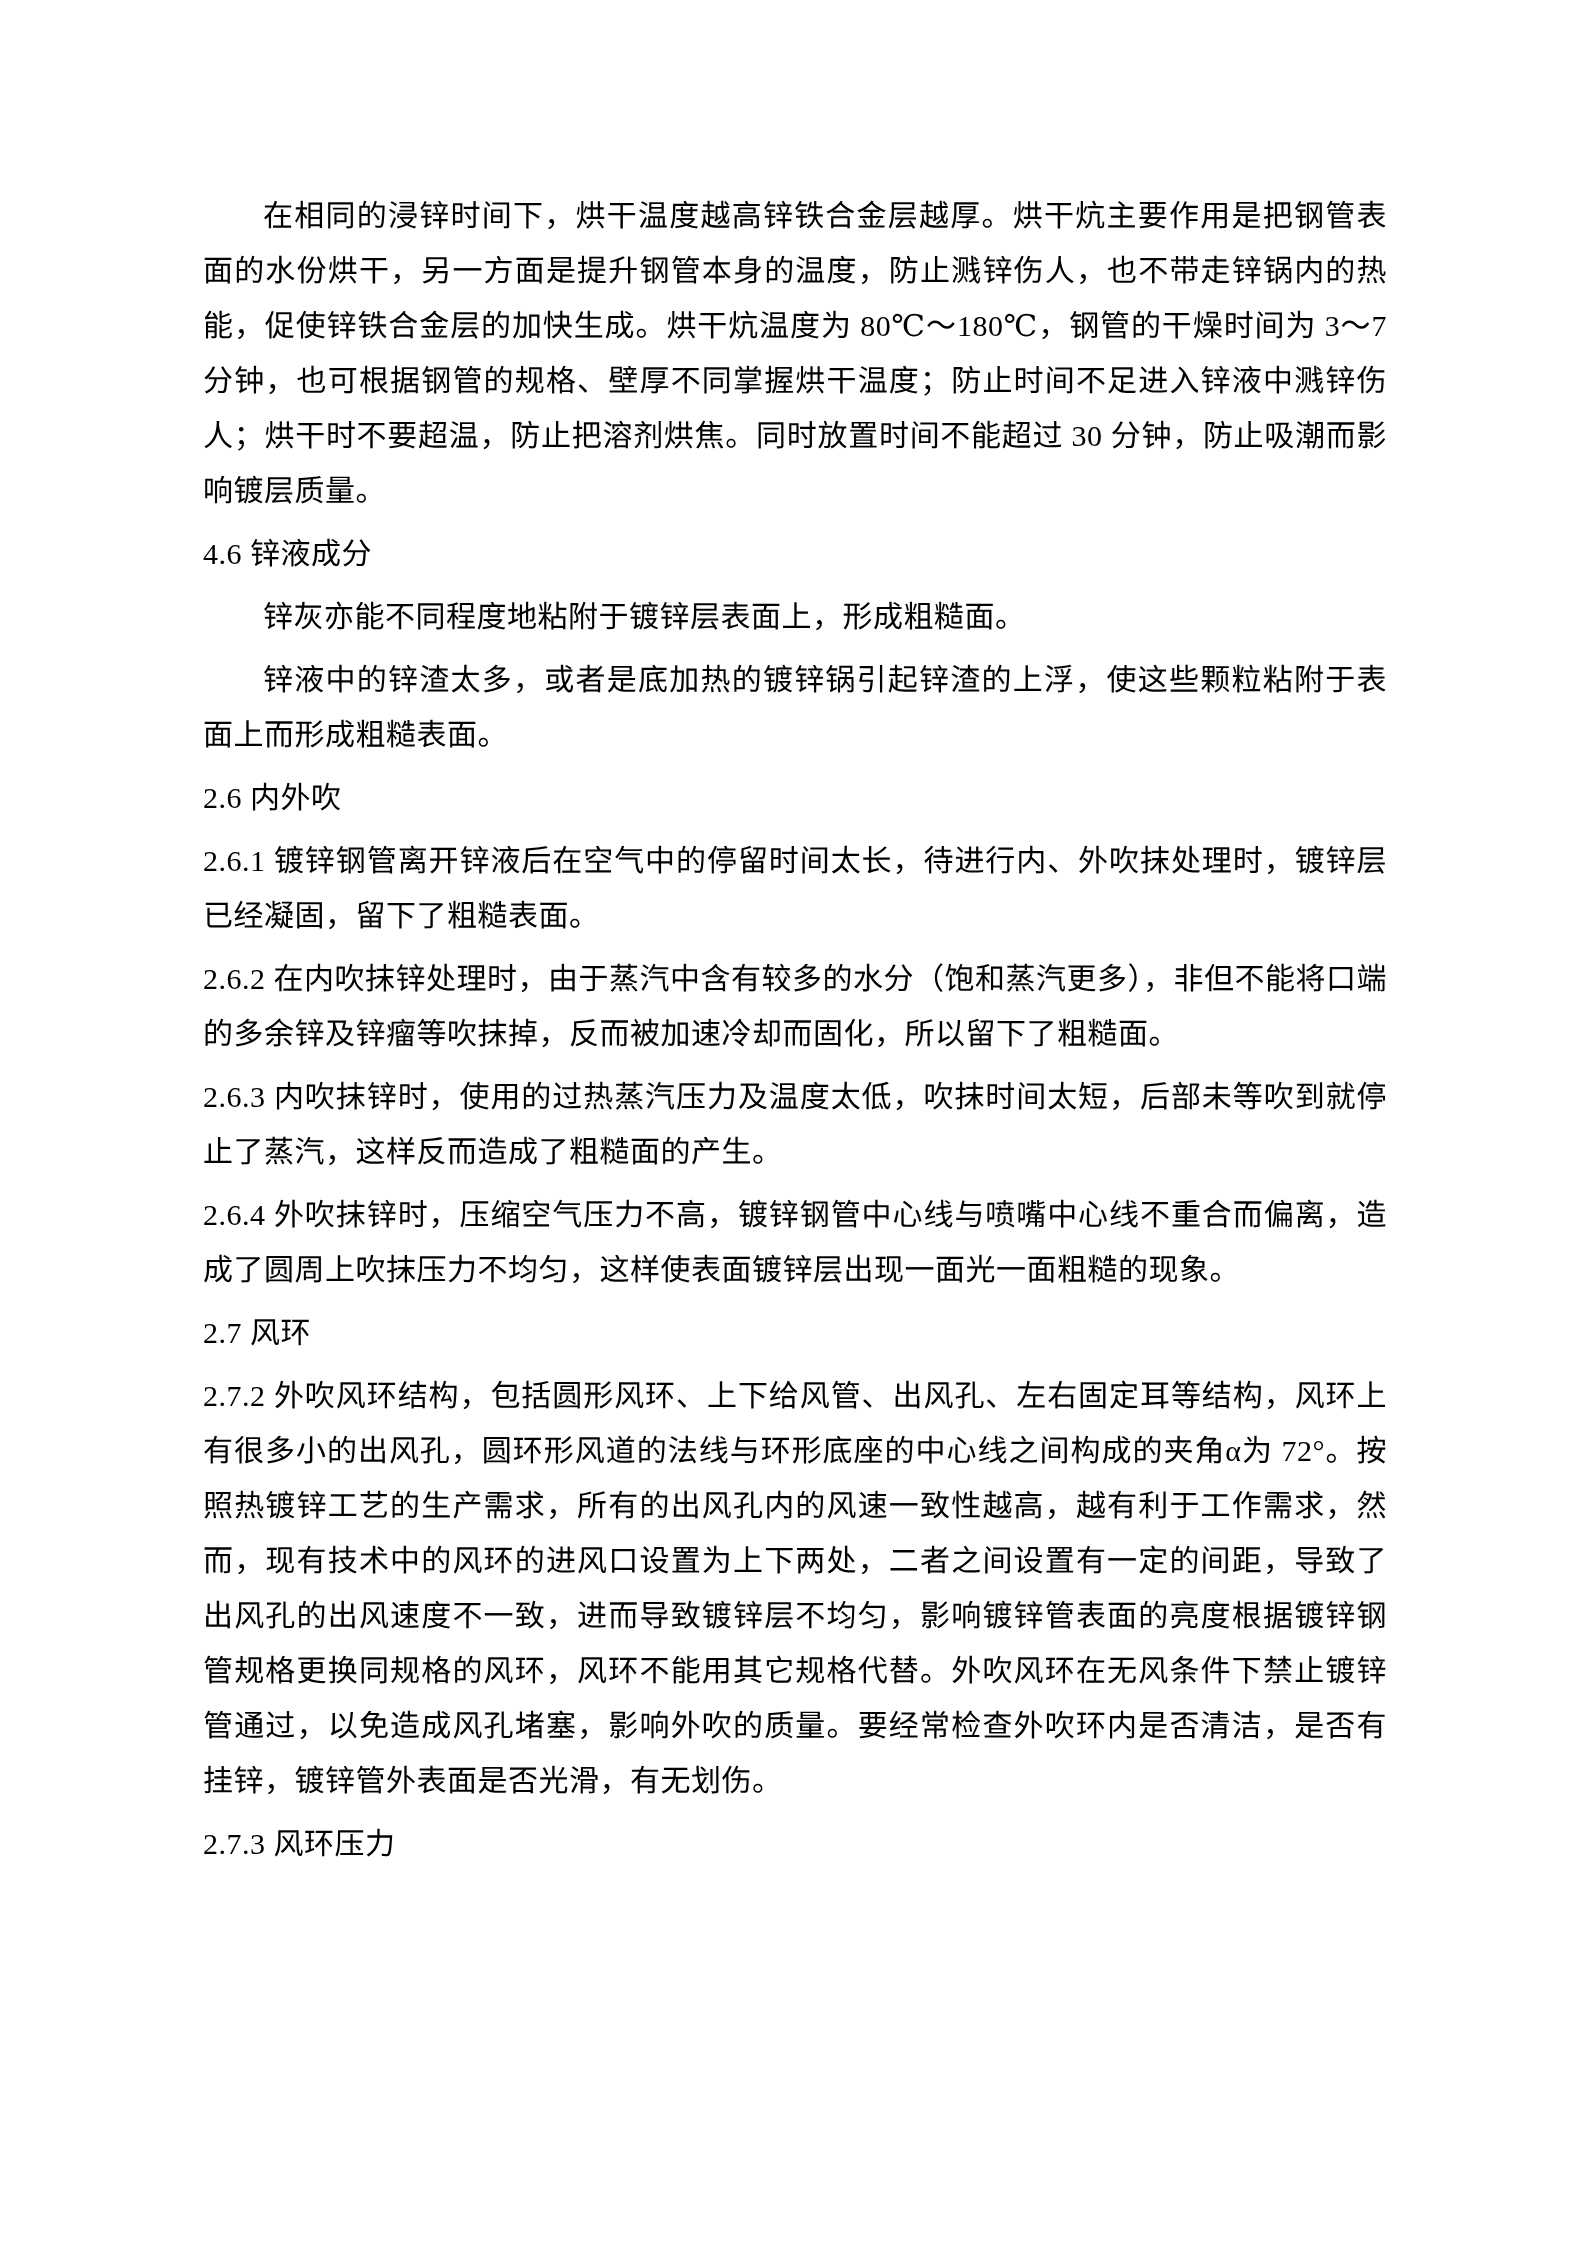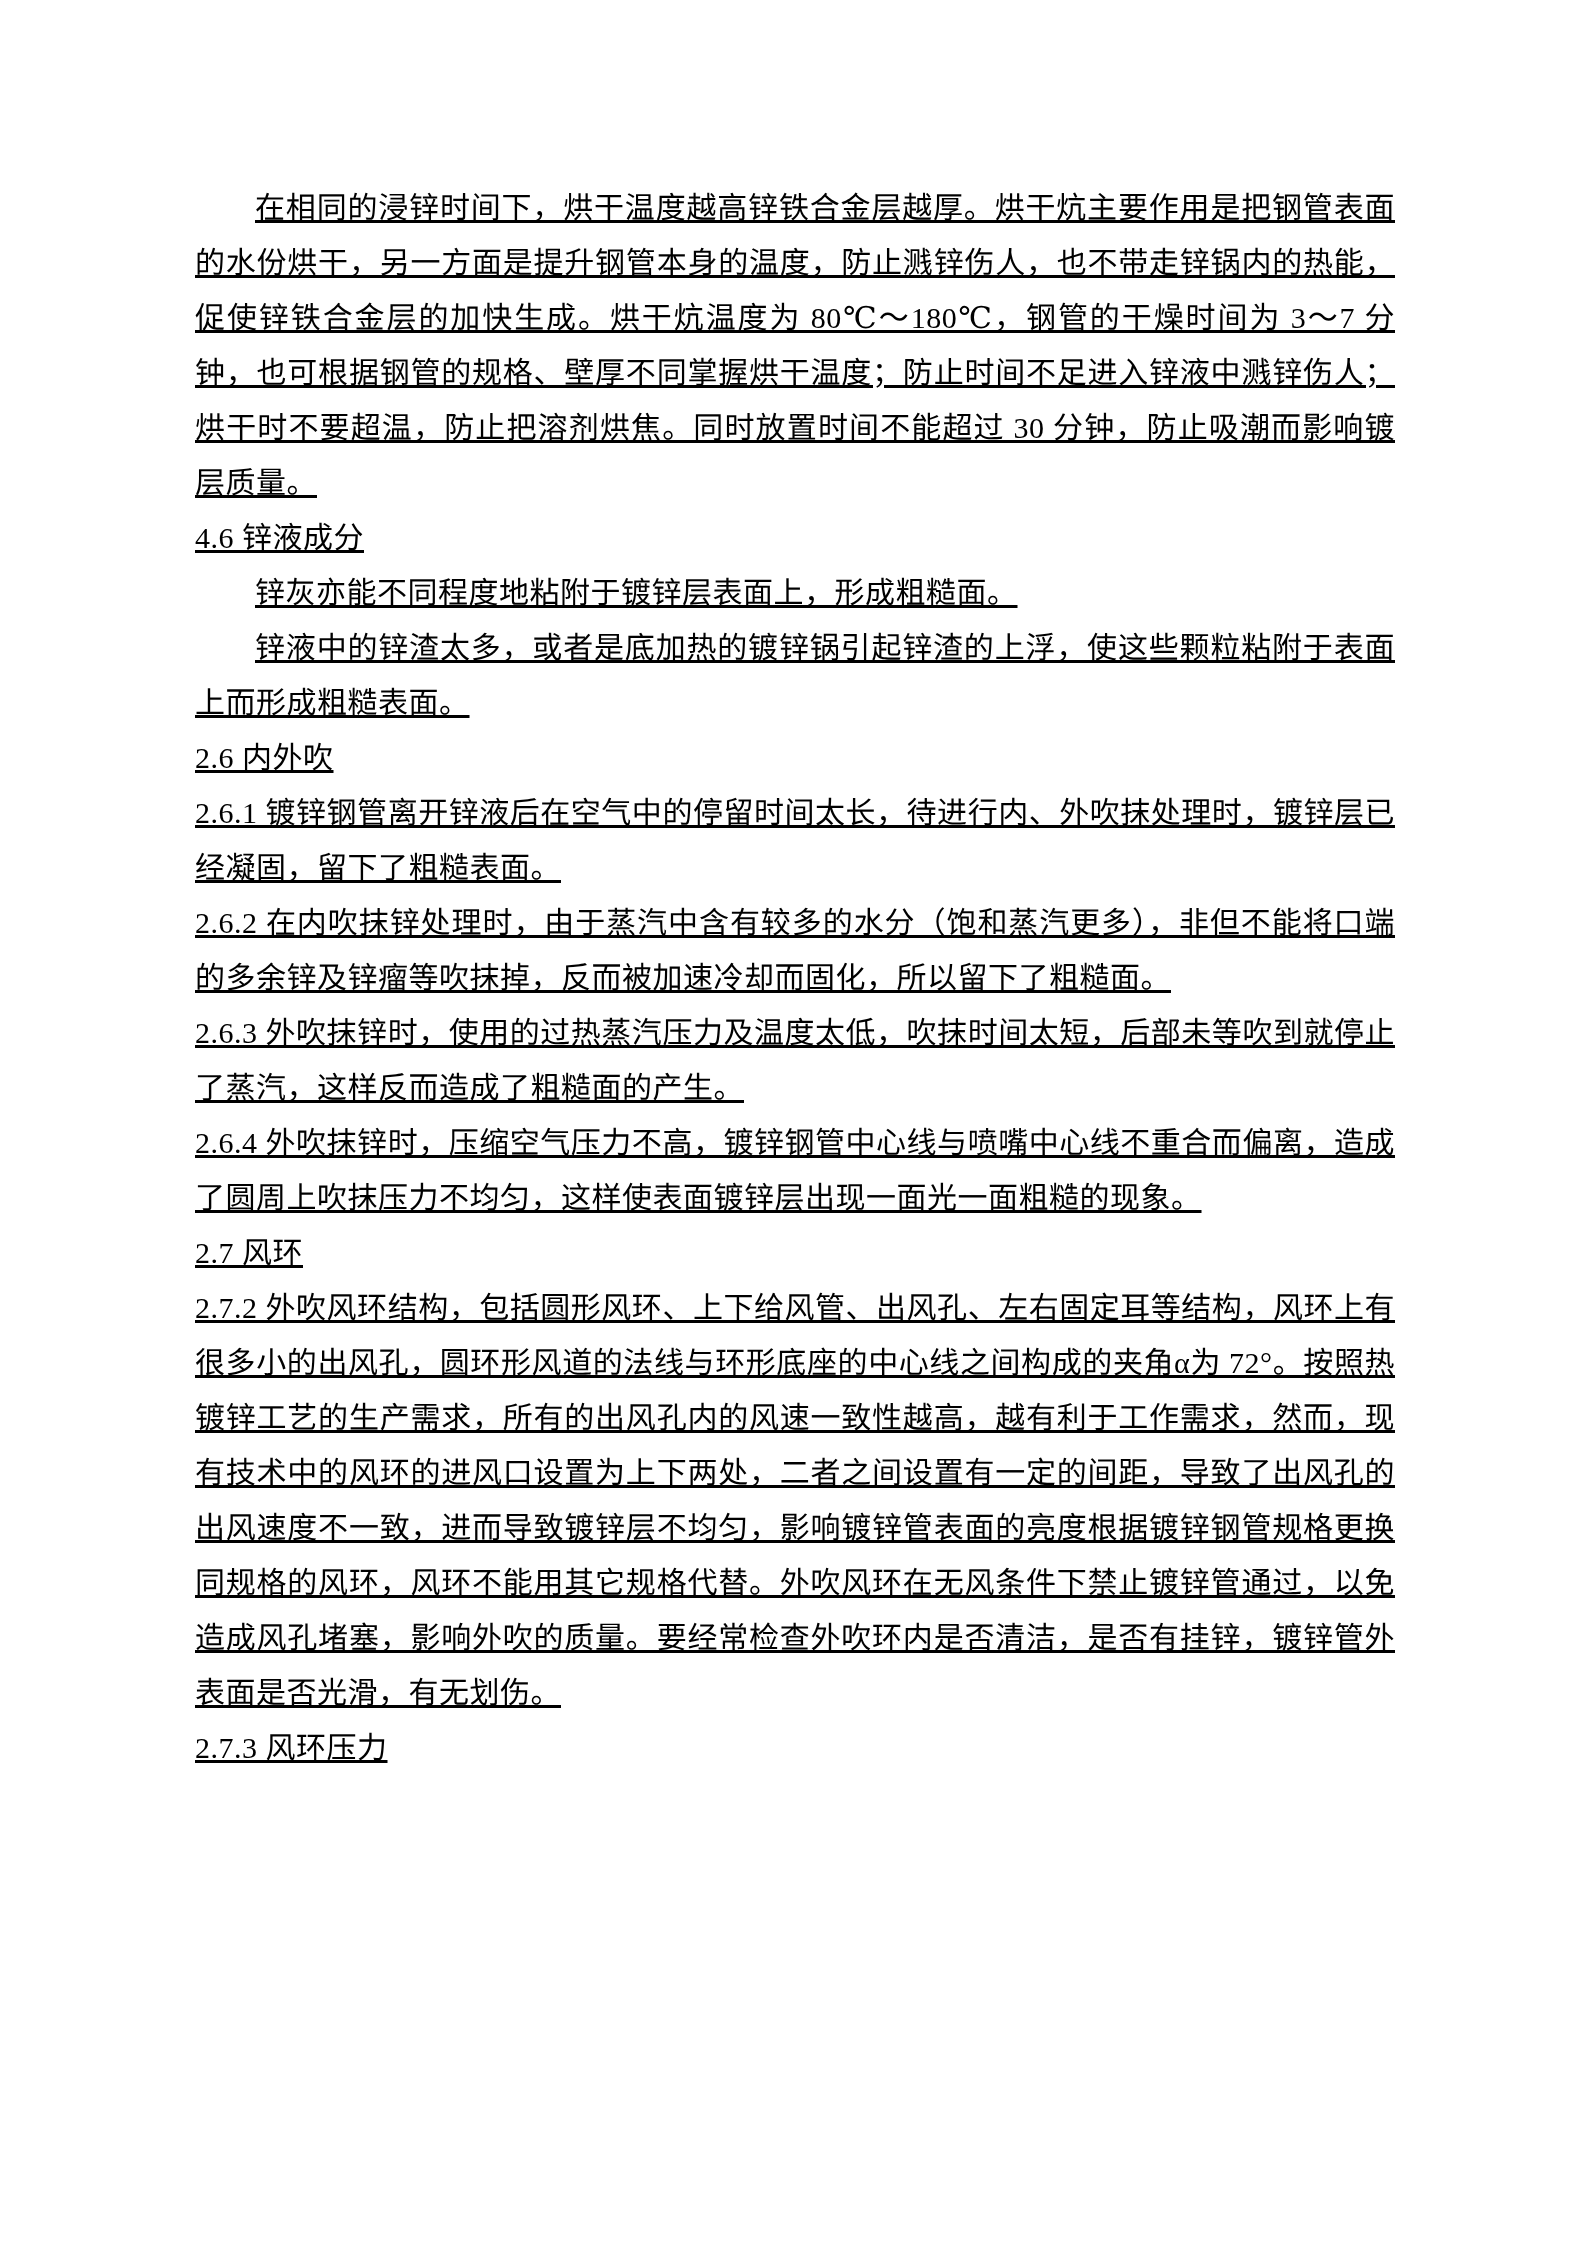--- a/index.html
+++ b/index.html
@@ -20,39 +20,38 @@
     left: 195px;
     top: 180px;
     width: 1200px;
     color: #000000;
     font-size: 30px;
     line-height: 55px;
     text-align: justify;
     letter-spacing: 0.5px;
   }
   .block {
-    margin: 0;
+    margin: 8px;
     padding: 0;
-    text-decoration: underline;
   }
   .indent {
     text-indent: 2em;
   }
 </style>
 </head>
 <body>
 
 <div class="page">
   <div class="content">
     <p class="block indent">在相同的浸锌时间下，烘干温度越高锌铁合金层越厚。烘干炕主要作用是把钢管表面的水份烘干，另一方面是提升钢管本身的温度，防止溅锌伤人，也不带走锌锅内的热能，促使锌铁合金层的加快生成。烘干炕温度为 80℃～180℃，钢管的干燥时间为 3～7 分钟，也可根据钢管的规格、壁厚不同掌握烘干温度；防止时间不足进入锌液中溅锌伤人；烘干时不要超温，防止把溶剂烘焦。同时放置时间不能超过 30 分钟，防止吸潮而影响镀层质量。</p>
     <p class="block">4.6 锌液成分</p>
     <p class="block indent">锌灰亦能不同程度地粘附于镀锌层表面上，形成粗糙面。</p>
     <p class="block indent">锌液中的锌渣太多，或者是底加热的镀锌锅引起锌渣的上浮，使这些颗粒粘附于表面上而形成粗糙表面。</p>
     <p class="block">2.6 内外吹</p>
     <p class="block">2.6.1 镀锌钢管离开锌液后在空气中的停留时间太长，待进行内、外吹抹处理时，镀锌层已经凝固，留下了粗糙表面。</p>
     <p class="block">2.6.2 在内吹抹锌处理时，由于蒸汽中含有较多的水分（饱和蒸汽更多），非但不能将口端的多余锌及锌瘤等吹抹掉，反而被加速冷却而固化，所以留下了粗糙面。</p>
-    <p class="block">2.6.3 外吹抹锌时，使用的过热蒸汽压力及温度太低，吹抹时间太短，后部未等吹到就停止了蒸汽，这样反而造成了粗糙面的产生。</p>
+    <p class="block">2.6.3 内吹抹锌时，使用的过热蒸汽压力及温度太低，吹抹时间太短，后部未等吹到就停止了蒸汽，这样反而造成了粗糙面的产生。</p>
     <p class="block">2.6.4 外吹抹锌时，压缩空气压力不高，镀锌钢管中心线与喷嘴中心线不重合而偏离，造成了圆周上吹抹压力不均匀，这样使表面镀锌层出现一面光一面粗糙的现象。</p>
     <p class="block">2.7 风环</p>
     <p class="block">2.7.2 外吹风环结构，包括圆形风环、上下给风管、出风孔、左右固定耳等结构，风环上有很多小的出风孔，圆环形风道的法线与环形底座的中心线之间构成的夹角α为 72°。按照热镀锌工艺的生产需求，所有的出风孔内的风速一致性越高，越有利于工作需求，然而，现有技术中的风环的进风口设置为上下两处，二者之间设置有一定的间距，导致了出风孔的出风速度不一致，进而导致镀锌层不均匀，影响镀锌管表面的亮度根据镀锌钢管规格更换同规格的风环，风环不能用其它规格代替。外吹风环在无风条件下禁止镀锌管通过，以免造成风孔堵塞，影响外吹的质量。要经常检查外吹环内是否清洁，是否有挂锌，镀锌管外表面是否光滑，有无划伤。</p>
     <p class="block">2.7.3 风环压力</p>
   </div>
 </div>
 
 </body></html>

